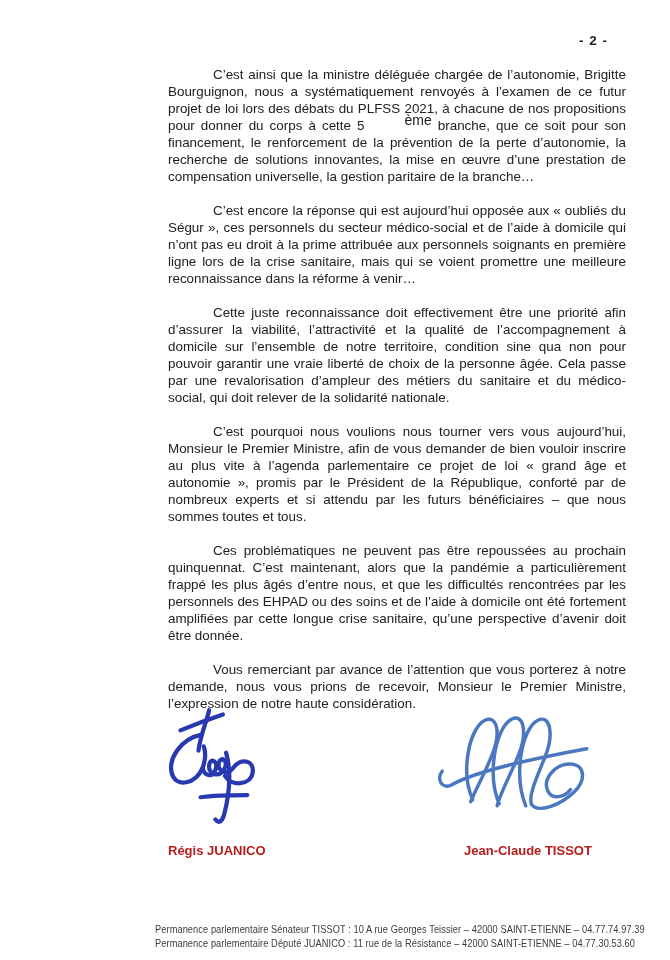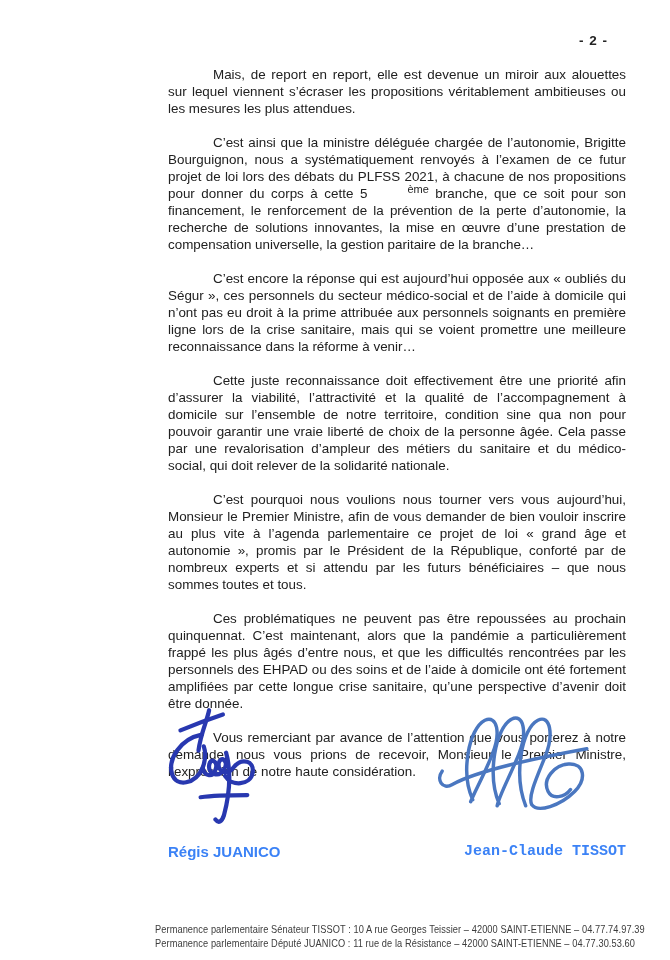--- a/index.html
+++ b/index.html
@@ -16,50 +16,49 @@
     font-size:13.5px; font-weight:700; letter-spacing:1px;
     color:#242424;
   }
   .letter {
     position:absolute; left:168px; top:66px; width:458px;
     font-size:13.4px; line-height:17px;
     text-align:justify; text-justify:inter-word;
     color:#212121;
   }
   .letter p { margin:0 0 17px 0; text-indent:45px; }
-  .letter sup { font-size:11px; line-height:0; vertical-align:super;margin-left:40px; }
+  .letter sup { font-size:14px; line-height:0; vertical-align:super;margin-left:40px; }
   .italic { }
   .sig { position:absolute; }
   .sig-left  { left:162px; top:706px; }
   .sig-right { left:434px; top:708px; }
   .signatory-name {
     position:absolute; top:843px;
-    font-size:15px; font-weight:700; color:#3b82f6;
+    font-size:13px; font-weight:700; color:#b91c1c;
     white-space:nowrap;
   }
   .name-left  { left:168px; }
-  .name-right { left:464px;font-family:Liberation Mono, monospace; }
+  .name-right { left:464px; }
   .footer {
     position:absolute; left:155px; top:922px;
     font-size:11px; line-height:14px;
     color:#3c3c3c;
     transform:scaleX(0.84); transform-origin:left top;
     white-space:nowrap;
     letter-spacing:0.1px;
   }
 </style>
 </head>
 <body>
 
 <div class="page">
 
   <div class="page-number">- 2 -</div>
 
   <div class="letter">
-    <p>Mais, de report en report, elle est devenue un miroir aux alouettes sur lequel viennent s’écraser les propositions véritablement ambitieuses ou les mesures les plus attendues.</p>
     <p><span>C’est ainsi que la ministre déléguée chargée de l’autonomie, Brigitte Bourguignon, nous a systématiquement renvoyés à l’examen de ce futur projet de loi lors des débats du PLFSS 2021, à chacune de nos propositions pour donner du corps à cette 5</span><sup>ème</sup><span> branche, que ce soit pour son financement, le renforcement de la prévention de la perte d’autonomie, la recherche de solutions innovantes, la mise en œuvre d’une prestation de compensation universelle, la gestion paritaire de la branche…</span></p>
     <p>C’est encore la réponse qui est aujourd’hui opposée aux « oubliés du Ségur », ces personnels du secteur médico-social et de l’aide à domicile qui n’ont pas eu droit à la prime attribuée aux personnels soignants en première ligne lors de la crise sanitaire, mais qui se voient promettre une meilleure reconnaissance dans la réforme à venir…</p>
     <p><span>Cette juste reconnaissance doit effectivement être une priorité afin d’assurer la viabilité, l’attractivité et la qualité de l’accompagnement à domicile sur l’ensemble de notre territoire, condition </span><span class="italic">sine qua non</span><span> pour pouvoir garantir une vraie liberté de choix de la personne âgée. Cela passe par une revalorisation d’ampleur des métiers du sanitaire et du médico-social, qui doit relever de la solidarité nationale.</span></p>
     <p>C’est pourquoi nous voulions nous tourner vers vous aujourd’hui, Monsieur le Premier Ministre, afin de vous demander de bien vouloir inscrire au plus vite à l’agenda parlementaire ce projet de loi « grand âge et autonomie », promis par le Président de la République, conforté par de nombreux experts et si attendu par les futurs bénéficiaires – que nous sommes toutes et tous.</p>
     <p>Ces problématiques ne peuvent pas être repoussées au prochain quinquennat. C’est maintenant, alors que la pandémie a particulièrement frappé les plus âgés d’entre nous, et que les difficultés rencontrées par les personnels des EHPAD ou des soins et de l’aide à domicile ont été fortement amplifiées par cette longue crise sanitaire, qu’une perspective d’avenir doit être donnée.</p>
     <p>Vous remerciant par avance de l’attention que vous porterez à notre demande, nous vous prions de recevoir, Monsieur le Premier Ministre, l’expression de notre haute considération.</p>
   </div>
 
   <svg class="sig sig-left" width="108" height="122" viewBox="0 0 95 115">
     <g fill="none" stroke-linecap="round" stroke-linejoin="round" stroke-width="4" stroke="#2838b0">

